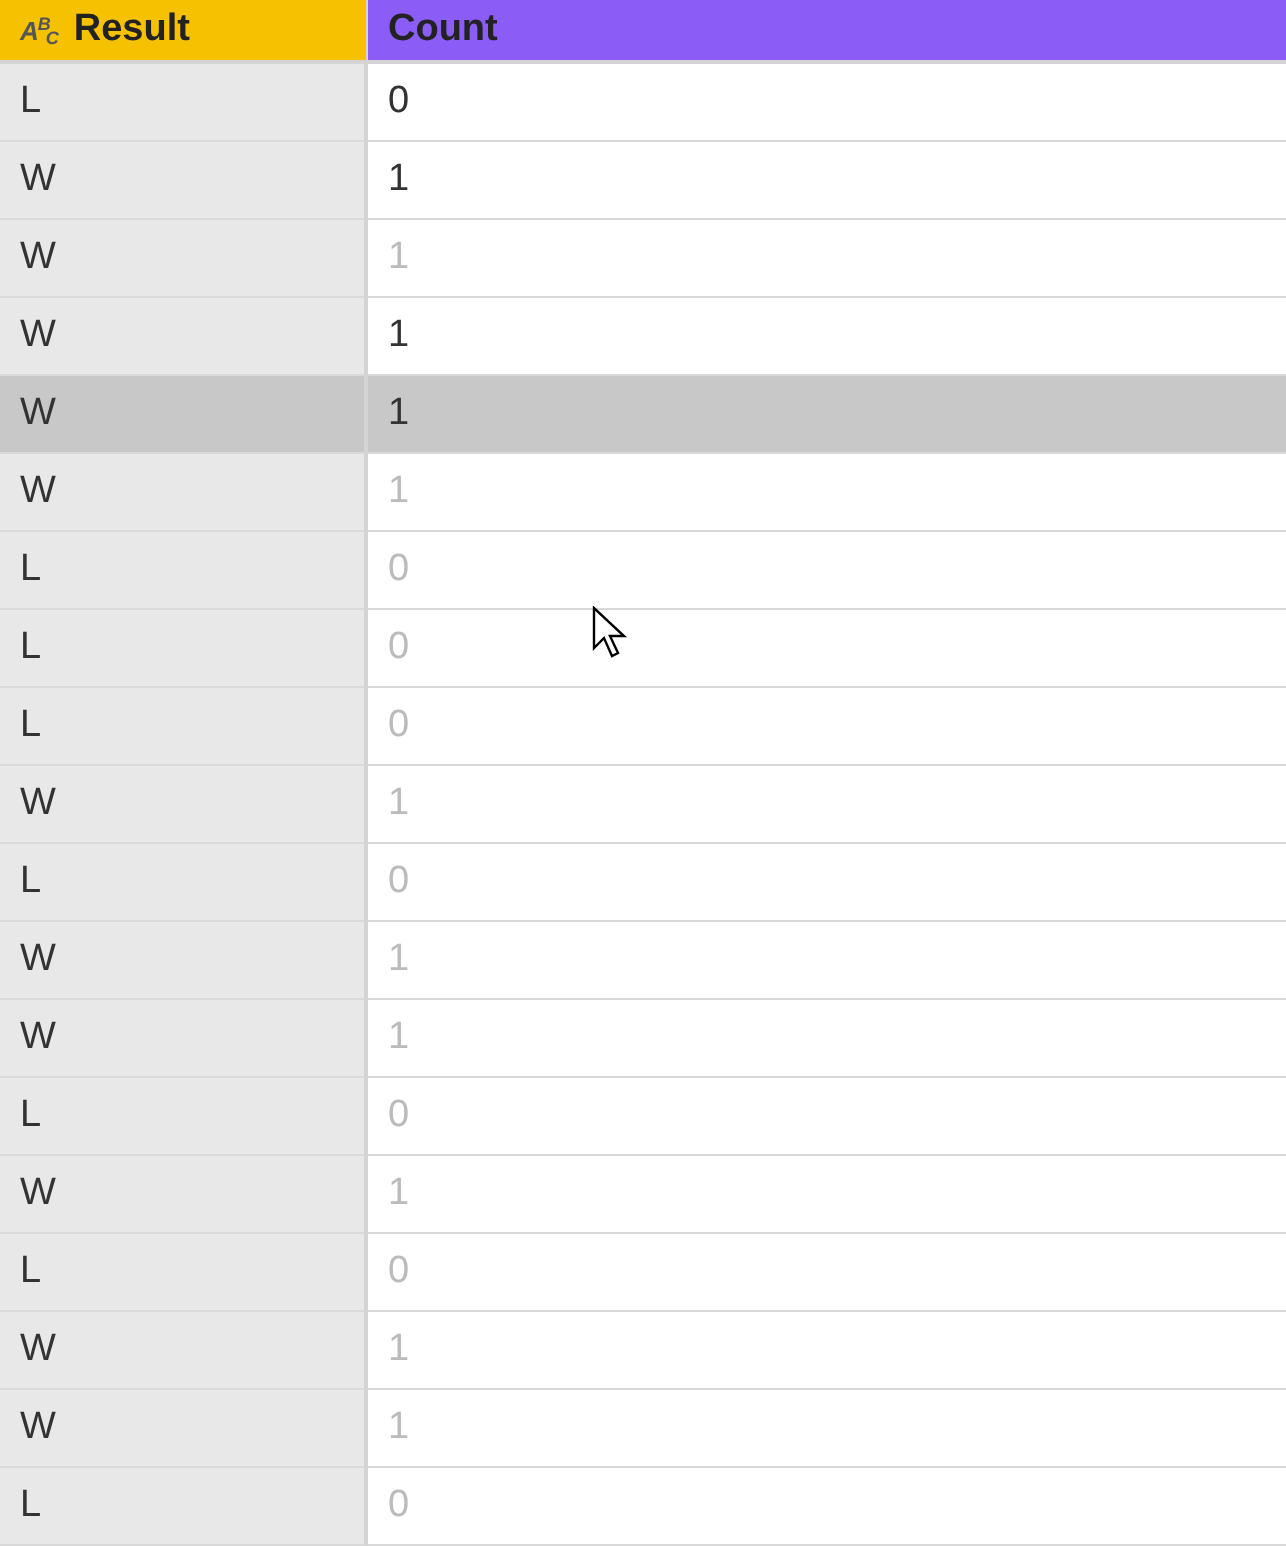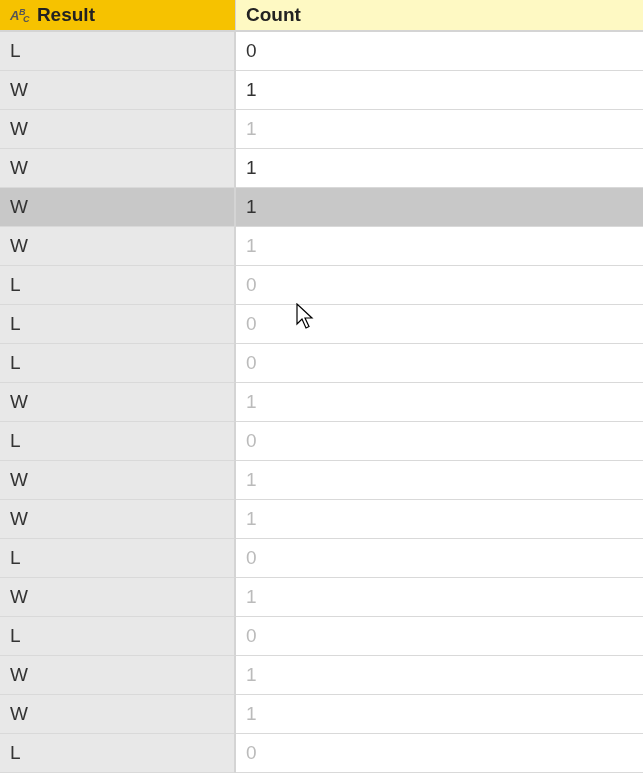--- a/index.html
+++ b/index.html
@@ -19,21 +19,21 @@
     .table {
       display: flex;
       width: 100%;
       height: 100%;
     }
     .col {
       display: flex;
       flex-direction: column;
     }
     .col-result {
-      width: 236px;
+      width: 184px;
       background: #4c1d95;
       border-right: 1px solid #d4d4d4;
     }
     .col-count {
       flex: 1;
       background: #fff;
     }
     .header {
       height: 36px;
       display: flex;
@@ -41,21 +41,21 @@
       padding: 0 10px;
       font-weight: 600;
       font-size: 19px;
       color: #222;
       border-bottom: 2px solid #d4d4d4;
     }
     .col-result .header {
       background: #f6c200;
     }
     .col-count .header {
-      background: #fef9c3;
+      background: #8b5cf6;
     }
     .type-icon {
       font-size: 13px;
       font-style: italic;
       color: #555;
       margin-right: 8px;
       font-family: "Segoe UI", Arial, sans-serif;
       letter-spacing: -0.5px;
     }
     .type-icon sup {

